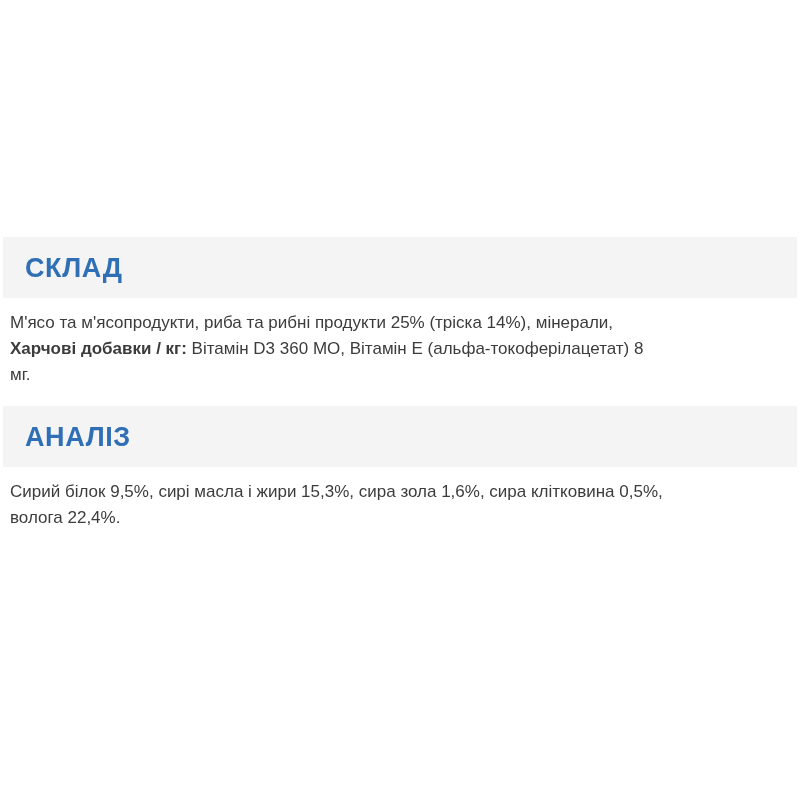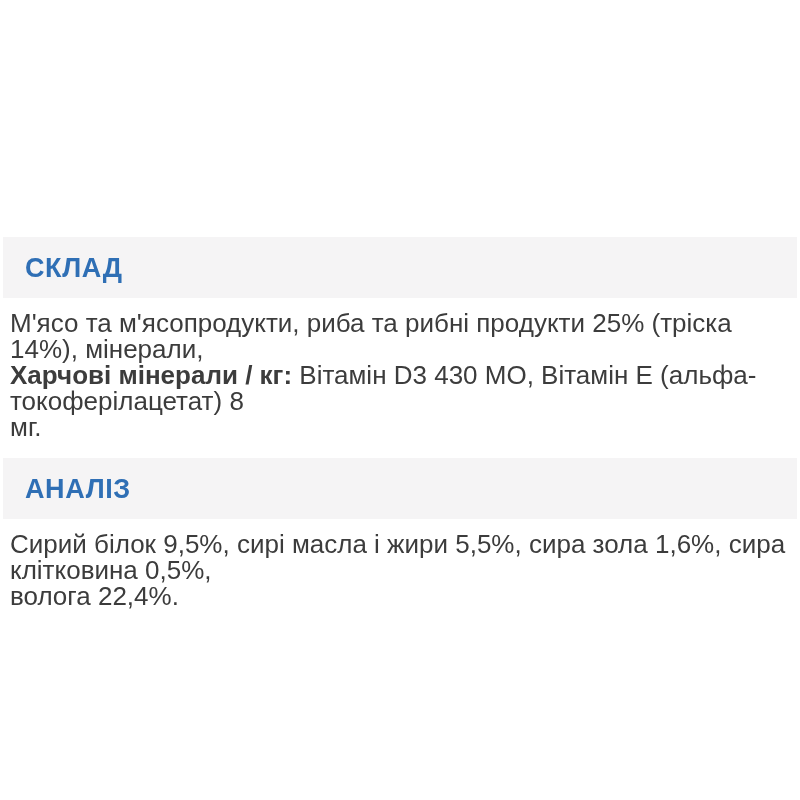--- a/index.html
+++ b/index.html
@@ -32,21 +32,21 @@
     margin: 0;
     font-size: 27px;
     line-height: 32px;
     font-weight: 600;
     letter-spacing: 0.6px;
     color: var(--section-title, #2f6fb5);
   }
   .text {
     margin: 12px 0 0 0;
     padding: 0 10px;
-    font-size: 26px;
+    font-size: 17px;
     line-height: 26px;
     color: var(--body-text, #3c3c3c);
   }
   .line {
     display: block;
     white-space: pre-wrap;
   }
   .lead {
     font-weight: 700;
   }
@@ -59,28 +59,28 @@
 <body>
 
 <div class="page">
 
   <section class="section section-composition">
     <header class="bar">
       <h2 class="title">СКЛАД</h2>
     </header>
     <div class="text">
       <span class="line">М'ясо та м'ясопродукти, риба та рибні продукти 25% (тріска 14%), мінерали,</span>
-      <span class="line"><b class="lead">Харчові мінерали / кг:</b><span> Вітамін D3 430 МО, Вітамін Е (альфа-токоферілацетат) 8</span></span>
+      <span class="line"><b class="lead">Харчові добавки / кг:</b><span> Вітамін D3 360 МО, Вітамін Е (альфа-токоферілацетат) 8</span></span>
       <span class="line">мг.</span>
     </div>
   </section>
 
   <section class="section section-analysis">
     <header class="bar">
       <h2 class="title">АНАЛІЗ</h2>
     </header>
     <div class="text">
-      <span class="line">Сирий білок 9,5%, сирі масла і жири 5,5%, сира зола 1,6%, сира клітковина 0,5%,</span>
+      <span class="line">Сирий білок 9,5%, сирі масла і жири 15,3%, сира зола 1,6%, сира клітковина 0,5%,</span>
       <span class="line">волога 22,4%.</span>
     </div>
   </section>
 
 </div>
 
 </body></html>

